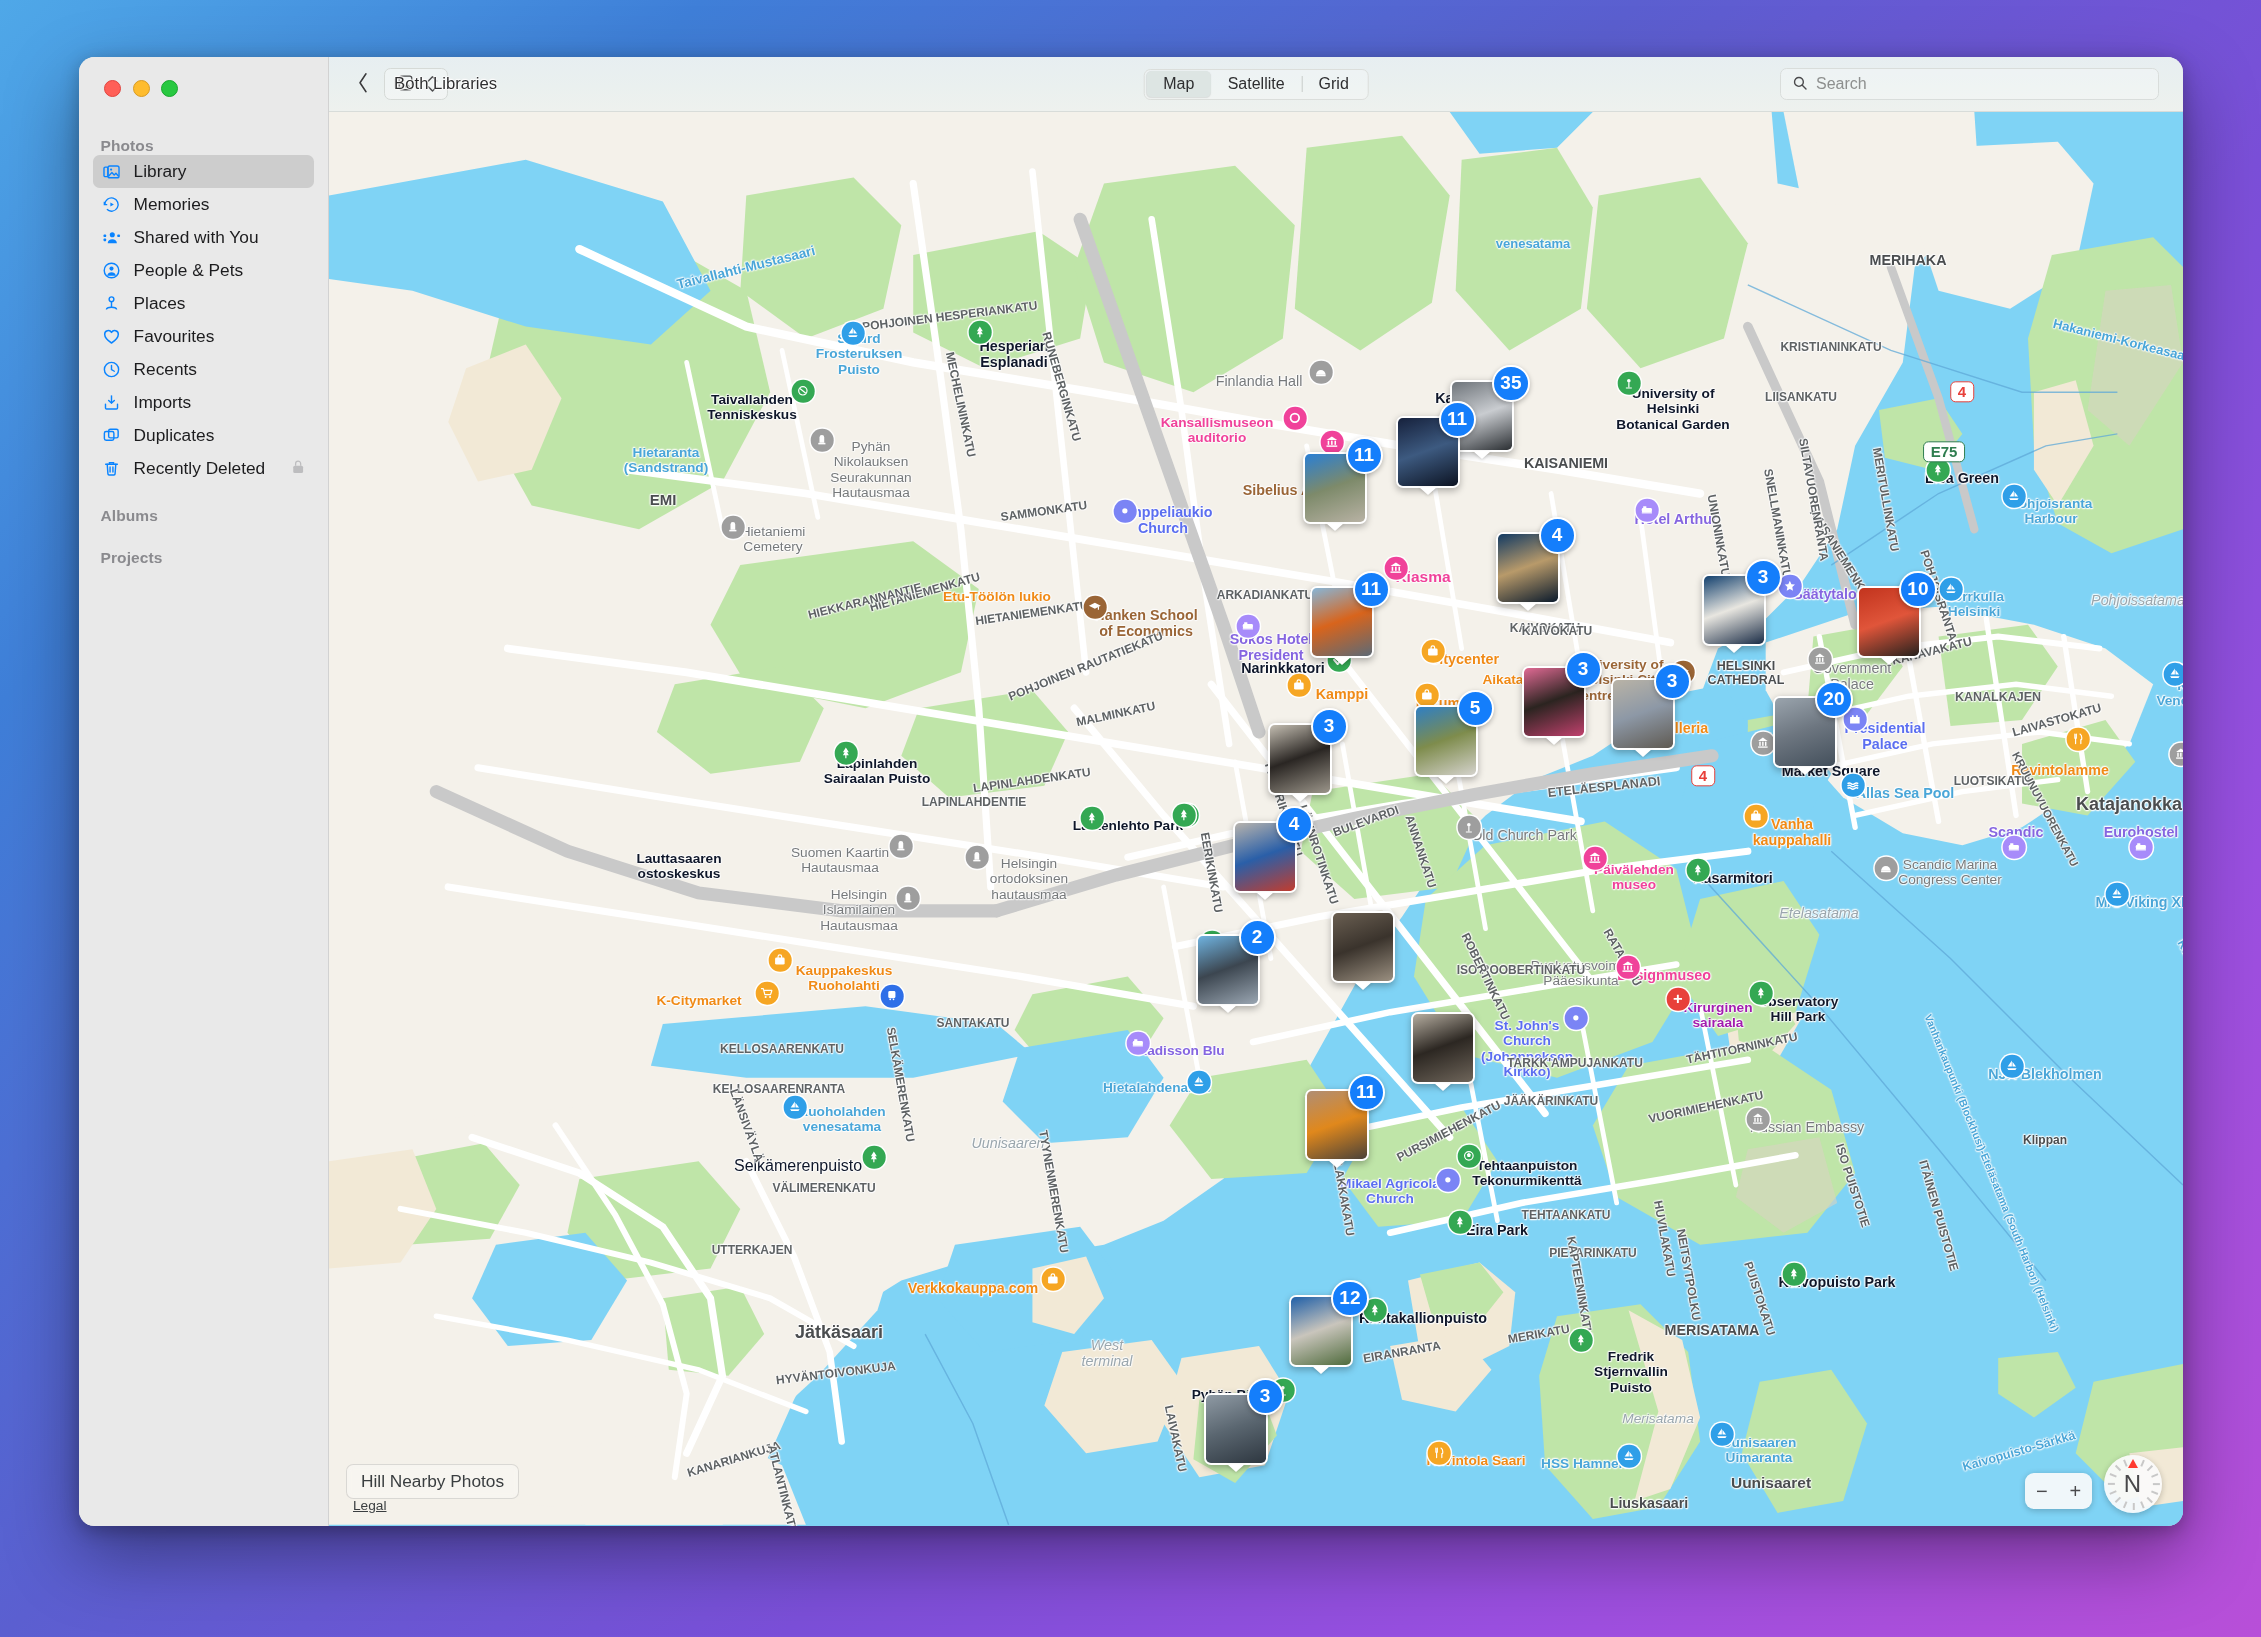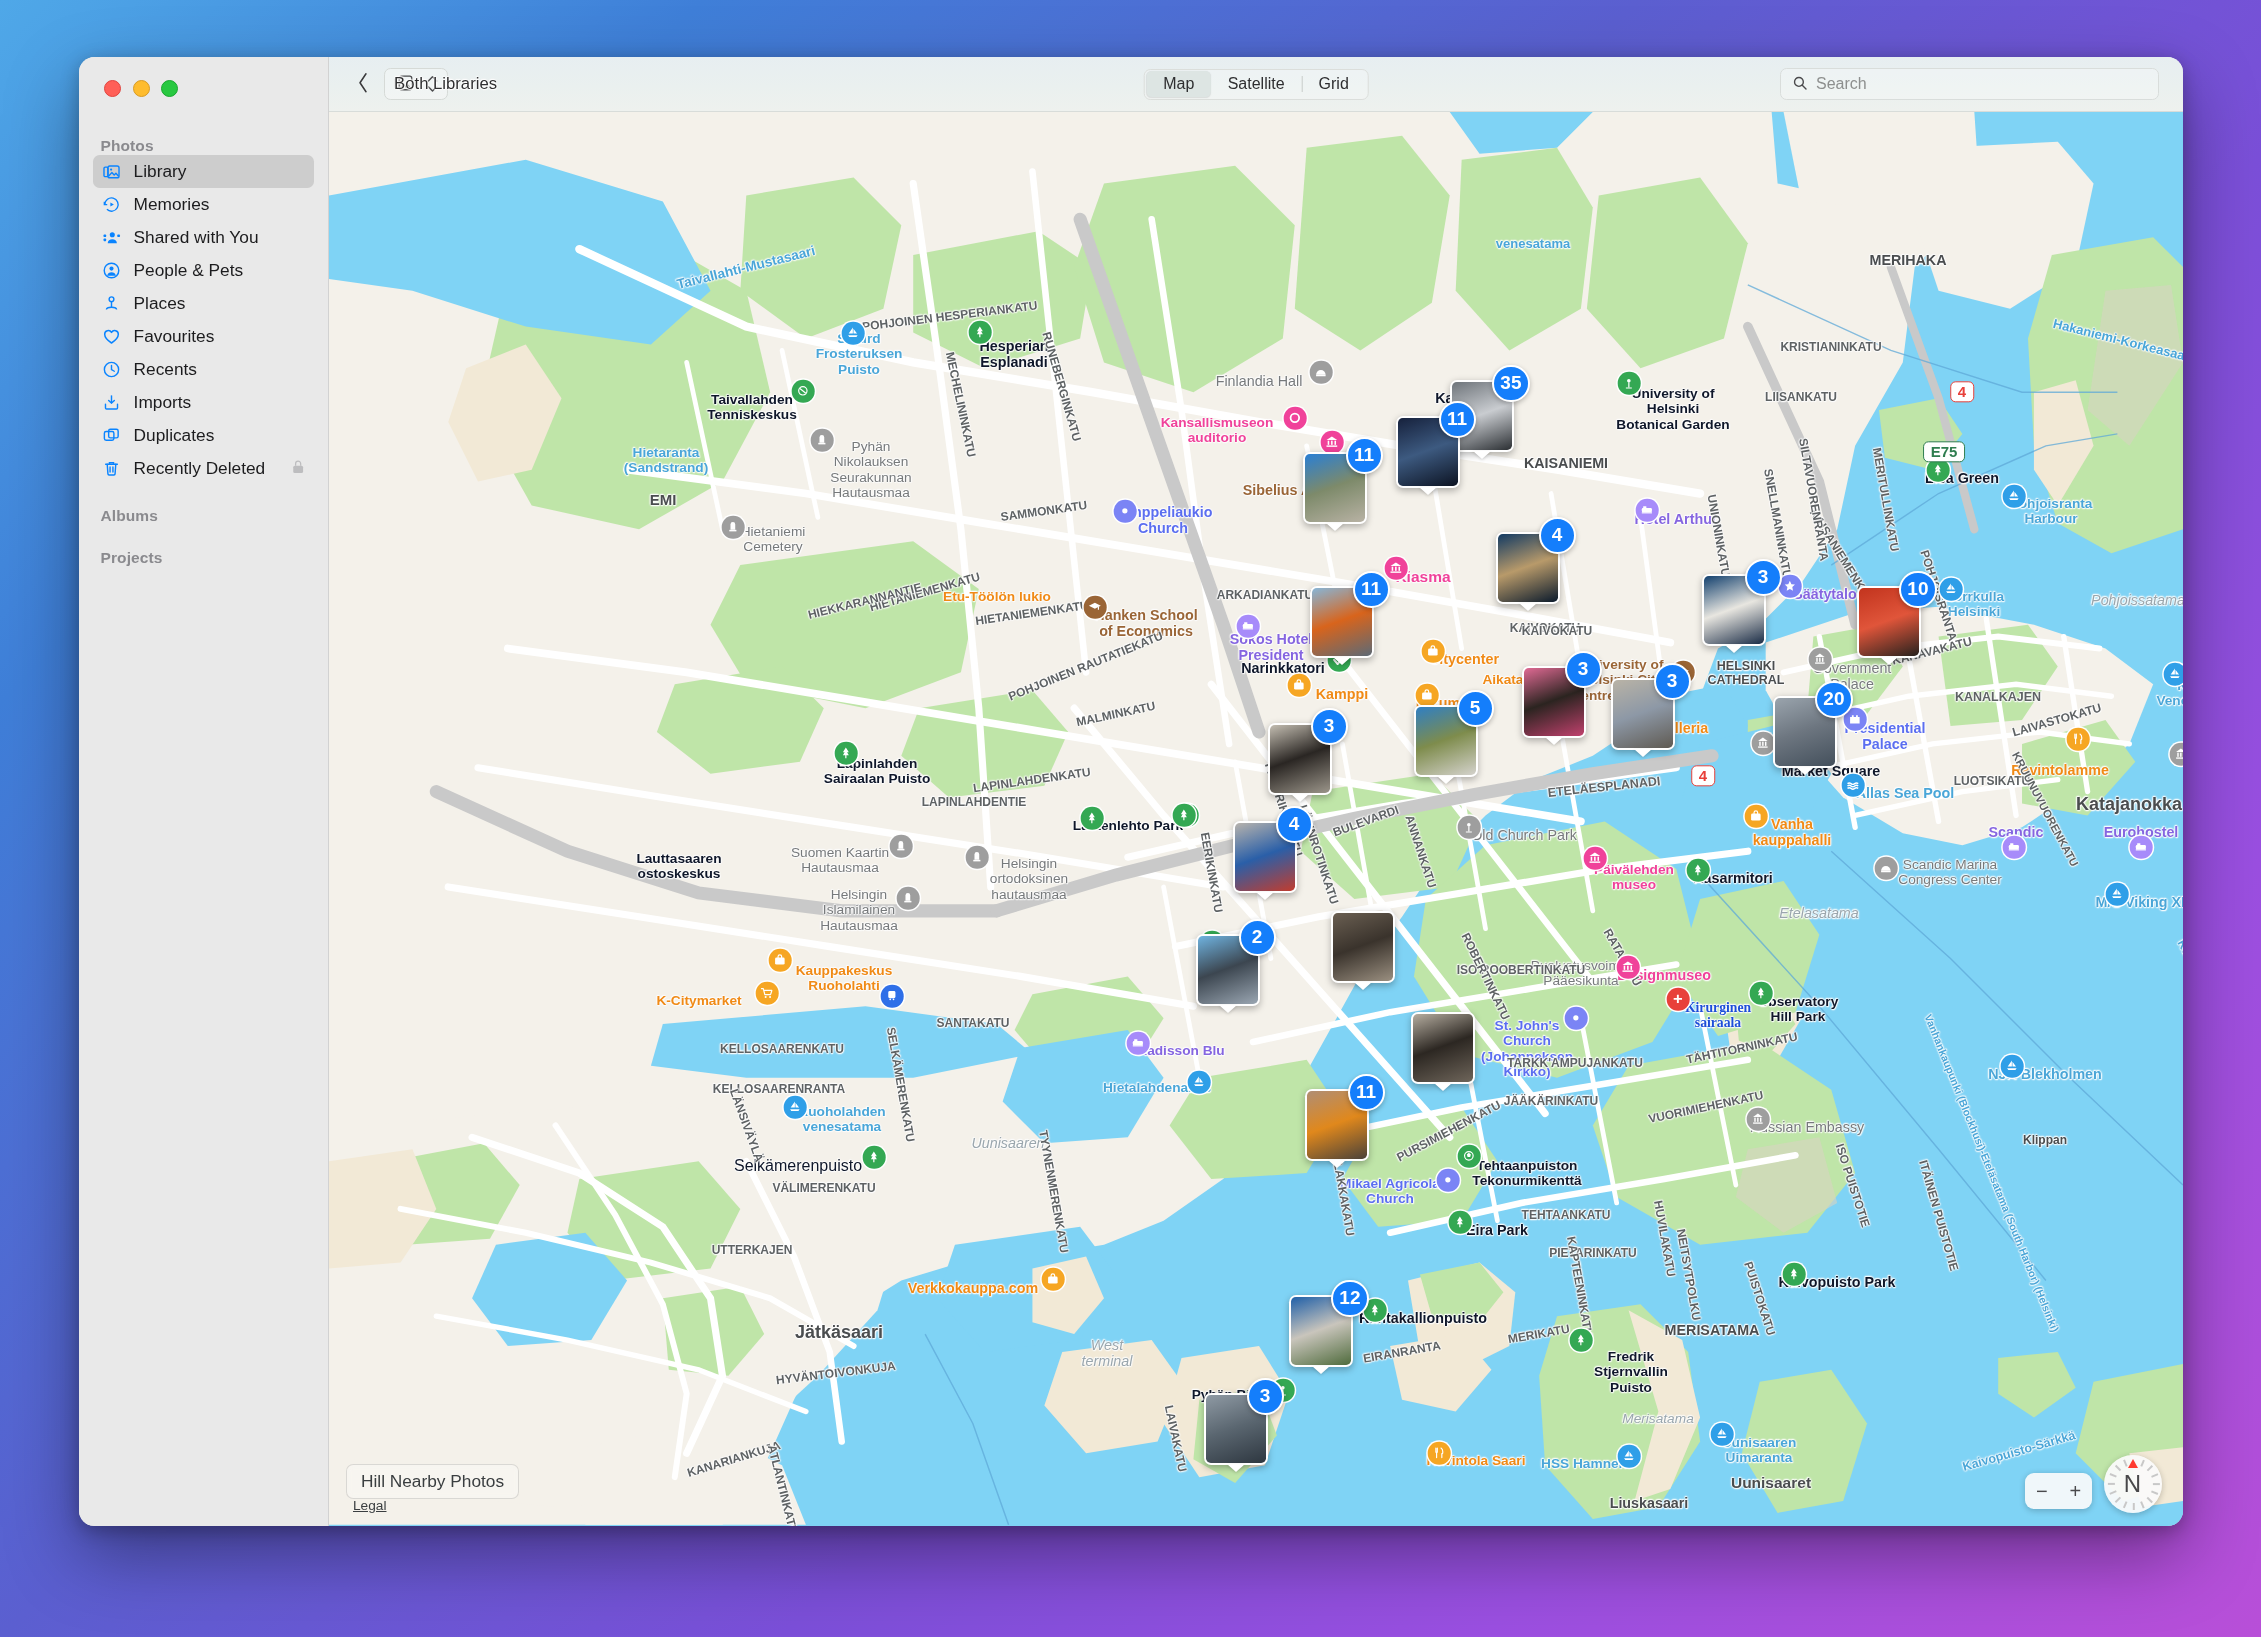--- a/index.html
+++ b/index.html
@@ -108,21 +108,21 @@
   .l-water { color:#4aa6d8; }
   .l-waterg { color:#9aa6ad; font-style: italic; }
   .l-park { color:#0f172a; }
   .l-street { color:#5e6264; }
   .l-district { color:#4a4d4f; }
   .l-poi-pink { color:#f0429a; }
   .l-poi-orange { color:#f08a16; }
   .l-poi-purple { color:#8565e0; }
   .l-poi-blue { color:#5b6ef0; }
   .l-poi-brown { color:#9a6536; }
-  .l-poi-red { color:#1d4ed8;font-family:Liberation Serif, serif; }
+  .l-poi-red { color:#a21caf; }
   .l-grey { color:#76797b; }
   .l-ctr { transform: translateX(-50%); text-align:center; }
   .pin {
     position:absolute; border-radius: 50%;
     display:flex; align-items:center; justify-content:center;
     transform: translate(-50%,-50%);
     color:#fff;
   }
   .pin svg { display:block; }
   

